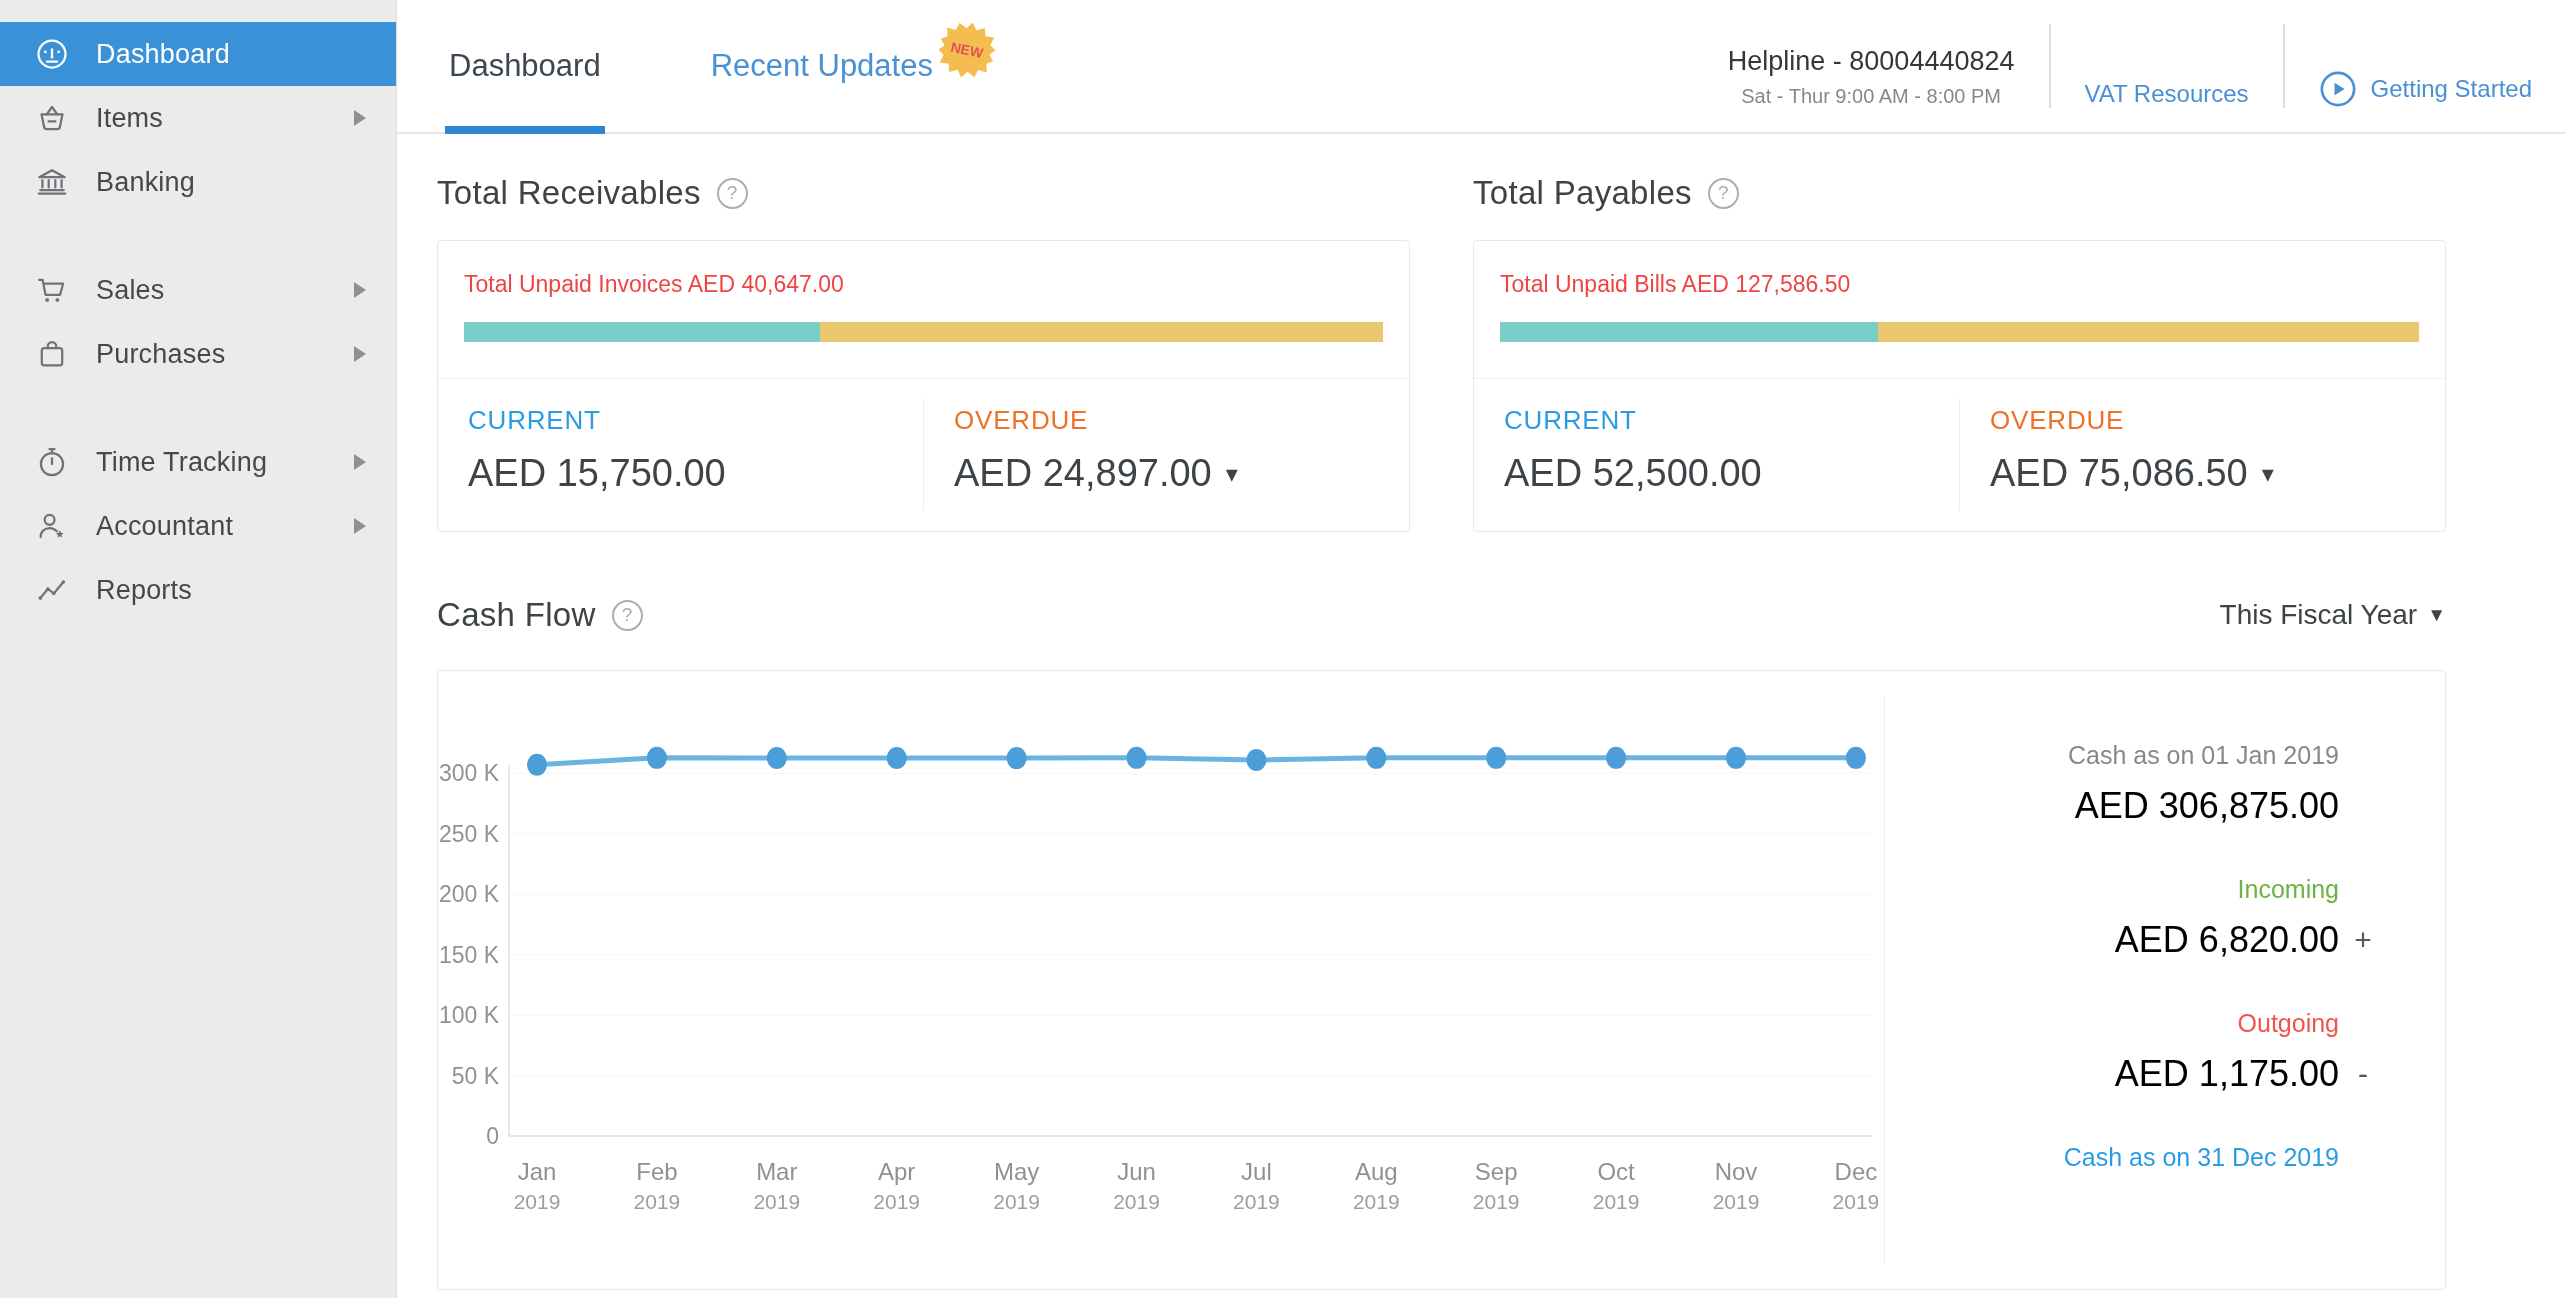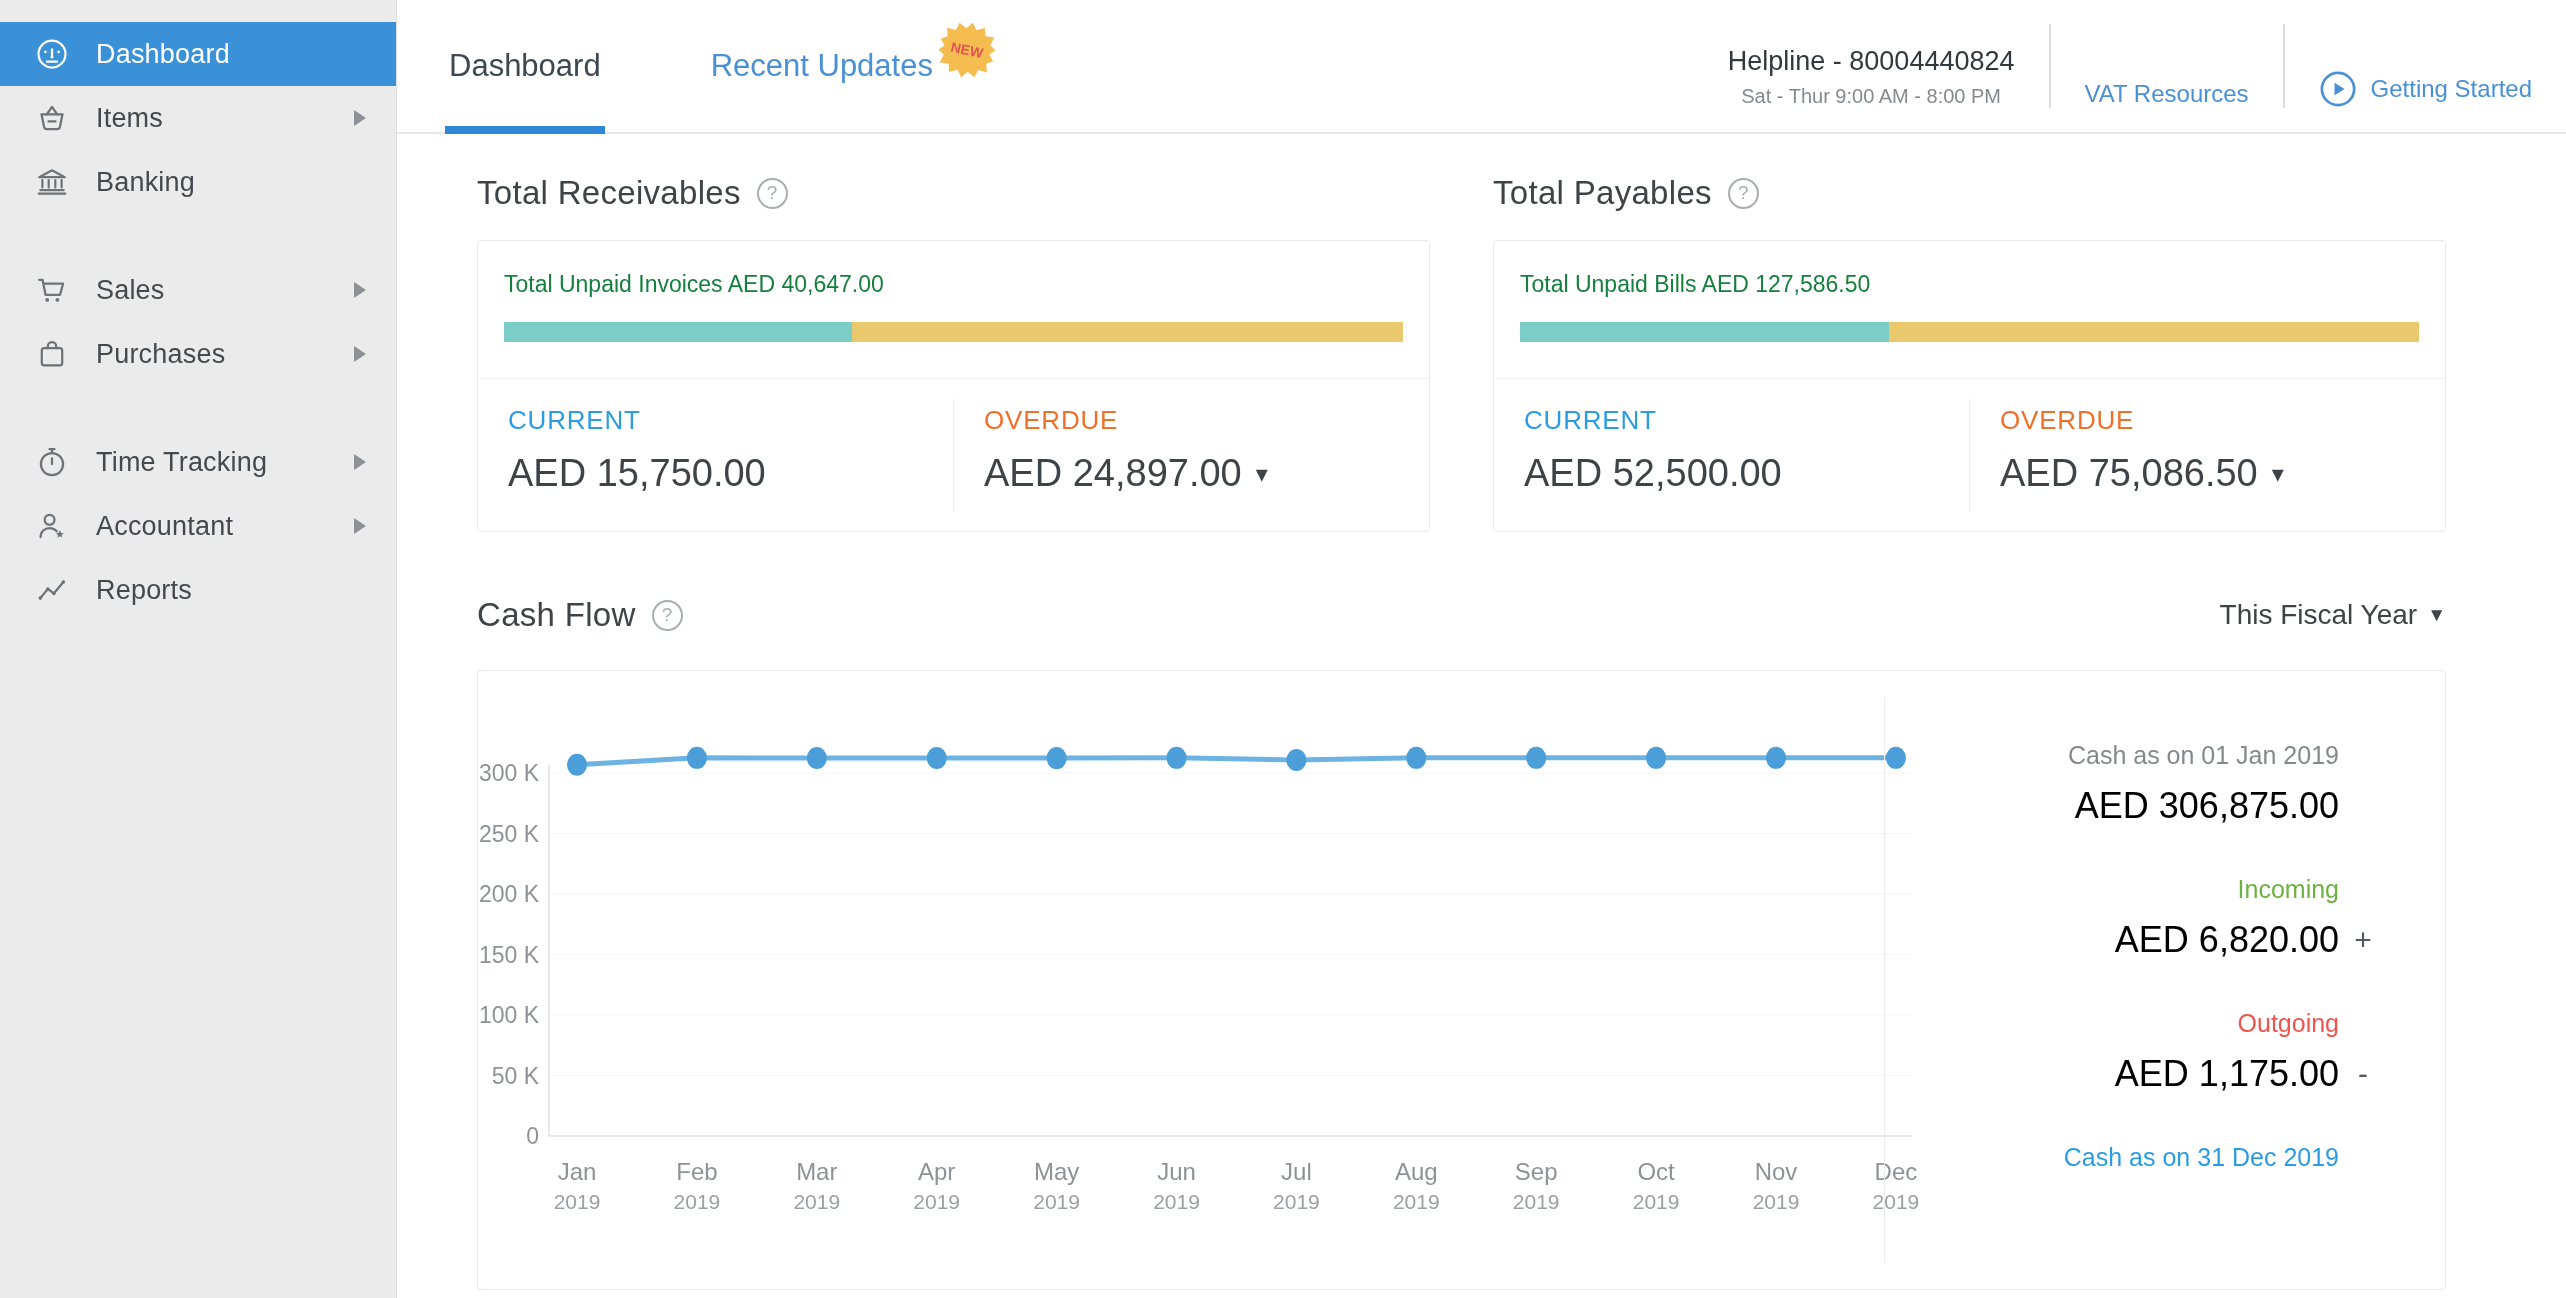--- a/index.html
+++ b/index.html
@@ -31,29 +31,29 @@
   .topbar-right { margin-left:auto; display:flex; align-items:flex-end; }
   .helpline { text-align:center; }
   .helpline-title { font-size:27px; color:#33383d; }
   .helpline-hours { font-size:20px; color:#85898d; margin-top:8px; }
   .v-divider { width:2px; height:84px; background:#dcdcdc; margin:0 34px; }
   .top-link { font-size:24px; color:#4a90d4; cursor:pointer; text-decoration:none; display:flex; align-items:center; }
   .getting-started { gap:14px; padding-right:14px; }
   .play-icon { width:38px; height:38px; display:flex; }
 
   
-  .content { padding:0 120px 4px 40px; flex:1;margin-left:40px; }
+  .content { padding:0 120px 4px 40px; flex:1; }
   .cards-row { display:flex; gap:63px; margin-top:40px; }
   .panel { flex:1; min-width:0; }
   .section-title { font-size:33px; font-weight:400; color:#3e4348; display:flex; align-items:center; gap:16px; letter-spacing:.3px; }
   .help-circle { width:31px; height:31px; border:2px solid #a8adb2; border-radius:50%; color:#a8adb2; font-size:19px;
     display:flex; align-items:center; justify-content:center; cursor:pointer; flex:none; }
   .card { margin-top:28px; border:1px solid #e9e9e9; border-radius:4px; background:#fff; }
   .card-top { padding:30px 26px 36px 26px; }
-  .card-label { font-size:23px; color:#15803d; }
+  .card-label { font-size:23px; color:#ef4444; }
   .progress { margin-top:24px; height:20px; background:#eac96e; display:flex; overflow:hidden; }
   .progress-current { height:100%; background:#7bcdc8; }
   .card-bottom { border-top:1px solid #efefef; display:flex; }
   .half { flex:1; padding:26px 30px 36px 30px; }
   .h-divider { width:1px; background:#efefef; margin:20px 0; }
   .mini-label { font-size:26px; letter-spacing:.8px; }
   .mini-label.current { color:#2b9ce4; }
   .mini-label.overdue { color:#ee7029; }
   .amount { margin-top:16px; font-size:38px; color:#3e4348; display:flex; align-items:center; }
   .amount .caret { font-size:24px; margin-left:14px; color:#3e4348; }

